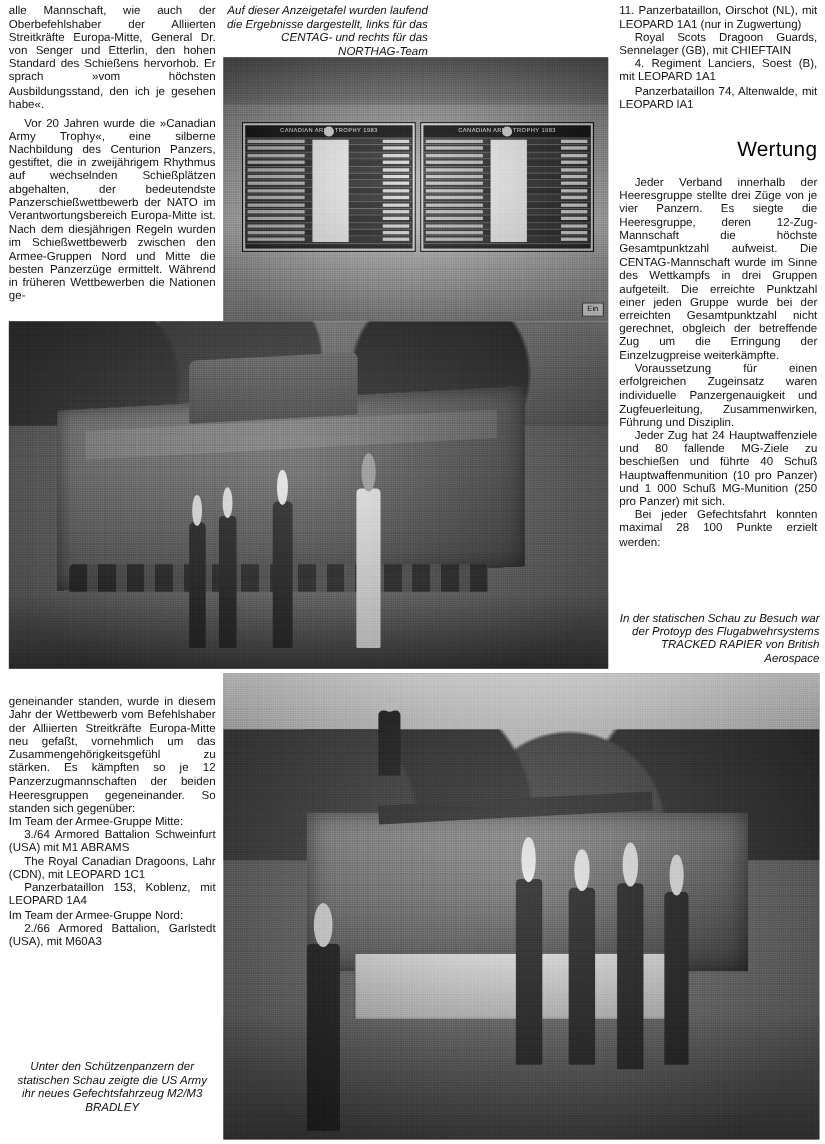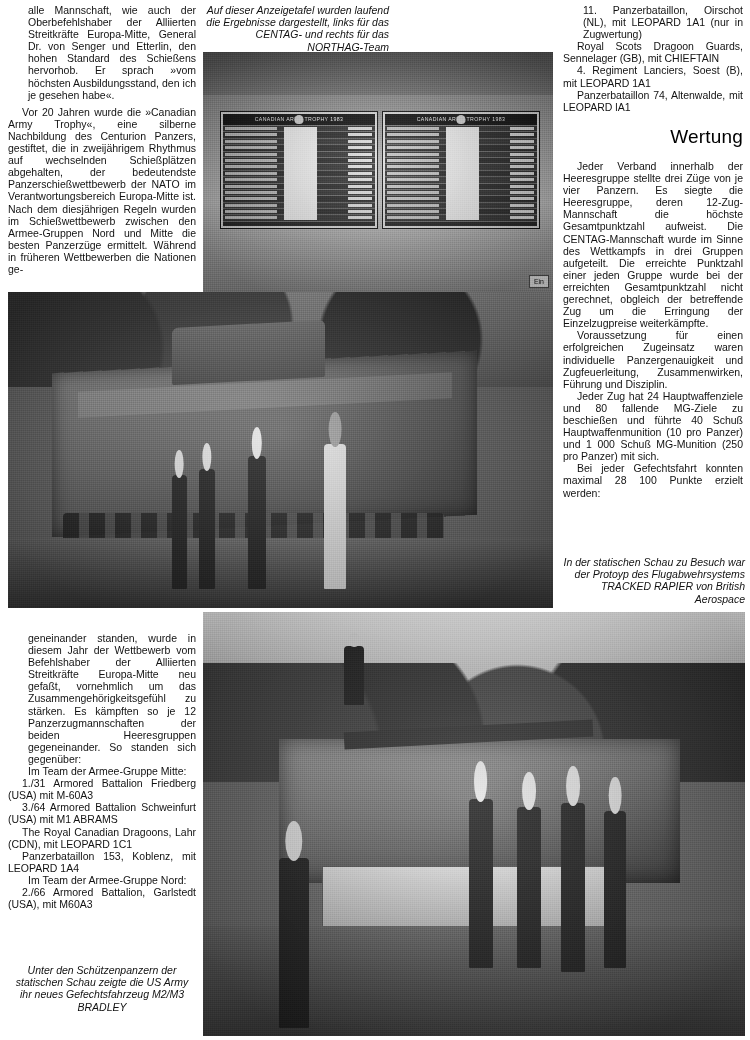--- a/index.html
+++ b/index.html
@@ -16,21 +16,21 @@
   
   .blk{position:absolute;text-align:right;}
 
   .col-text{
     font-size:10.5px;
     line-height:12.1px;
     text-align:justify;
     color:#121212;
   }
   .col-text p{margin:0 0 0 0;text-indent:14px;}
-  .col-text p.noind{text-indent:0;margin-left:20px;}
+  .col-text p.noind{text-indent:0;}
 
   .caption{
     font-size:10.5px;
     line-height:12.2px;
     font-style:italic;
     color:#111;
     text-align:right;
   }
   .caption.center{text-align:center;}
 
@@ -385,21 +385,20 @@
     <div class="soldier pale" style="left:58%;top:48%;width:22px;height:46%;"></div>
     <div class="soldier" style="left:35%;top:56%;width:16px;height:38%;"></div>
     <div class="soldier" style="left:30%;top:58%;width:15px;height:36%;"></div>
     <div class="vign"></div>
     <div class="grain"></div>
   </div>
 
   <div class="blk col-text" style="left:8px;top:632px;width:188px;">
     <p class="noind">geneinander standen, wurde in diesem Jahr der Wettbewerb vom Befehlshaber der Alliierten Streitkräfte Europa-Mitte neu gefaßt, vornehmlich um das Zusammengehörigkeitsgefühl zu stärken. Es kämpften so je 12 Panzerzugmannschaften der beiden Heeresgruppen gegeneinander. So standen sich gegenüber:</p>
     <p class="noind">Im Team der Armee-Gruppe Mitte:</p>
-    <p>1./31 Armored Battalion Friedberg (USA) mit M-60A3</p>
     <p>3./64 Armored Battalion Schweinfurt (USA) mit M1 ABRAMS</p>
     <p>The Royal Canadian Dragoons, Lahr (CDN), mit LEOPARD 1C1</p>
     <p>Panzerbataillon 153, Koblenz, mit LEOPARD 1A4</p>
     <p class="noind">Im Team der Armee-Gruppe Nord:</p>
     <p>2./66 Armored Battalion, Garlstedt (USA), mit M60A3</p>
   </div>
 
   <div class="blk caption center" style="left:13px;top:964px;width:178px;font-style:italic;">
     <span>Unter den Schützenpanzern der statischen Schau zeigte die US Army ihr neues Gefechtsfahrzeug M2/M3 BRADLEY</span>
   </div>

